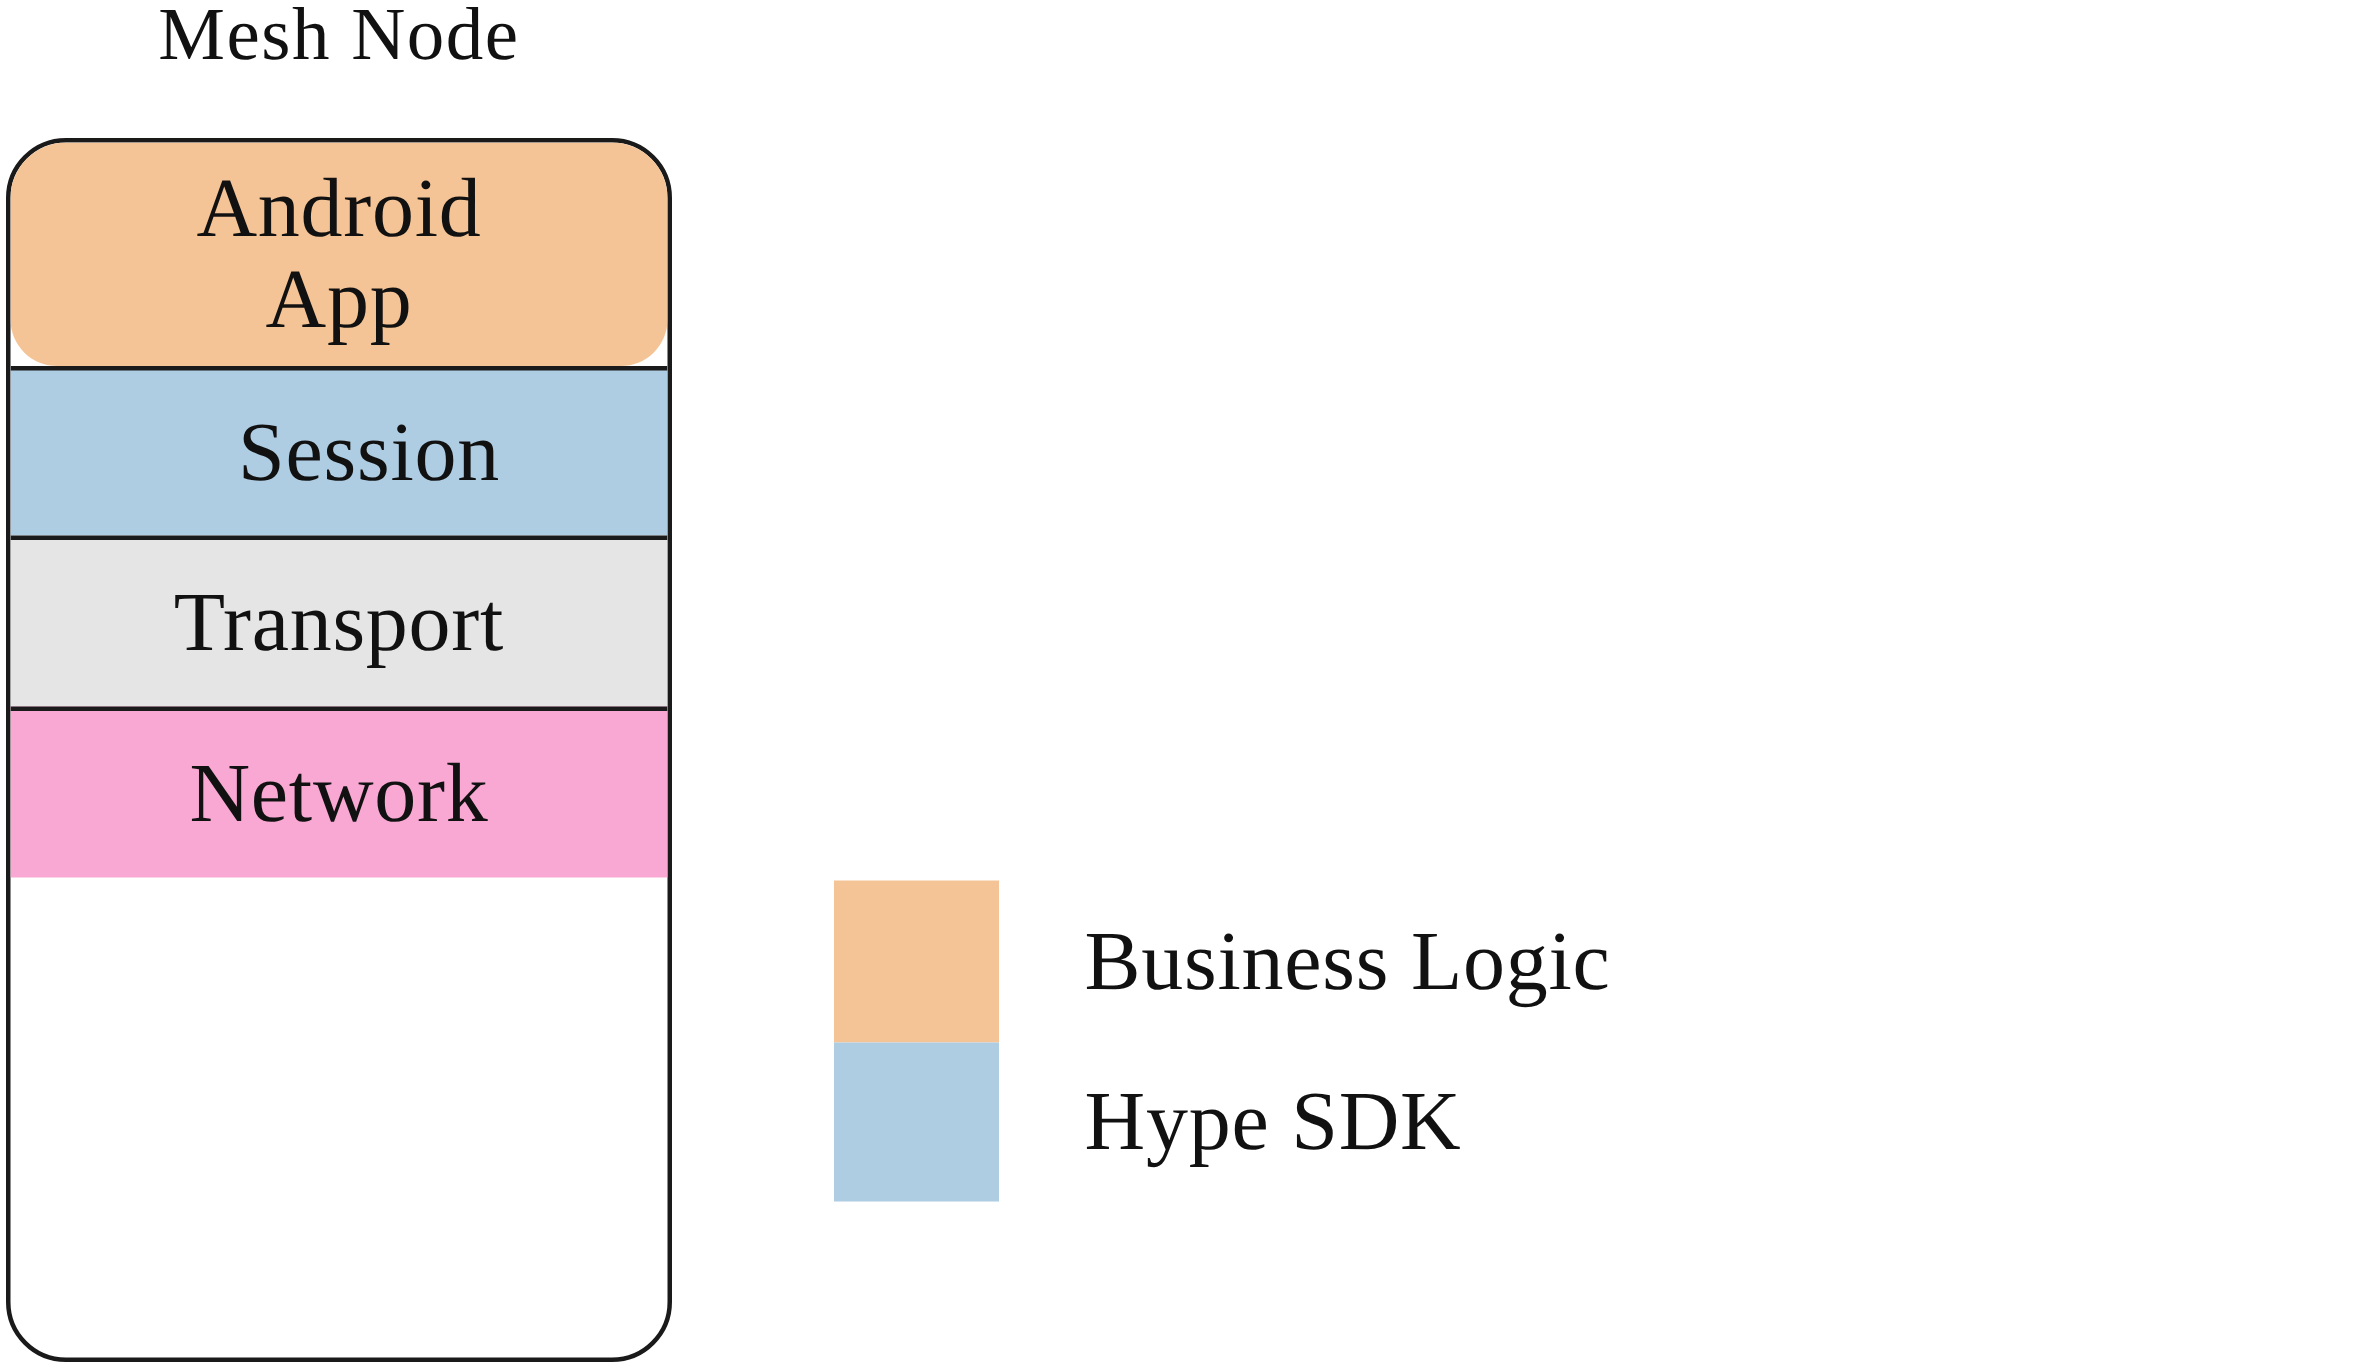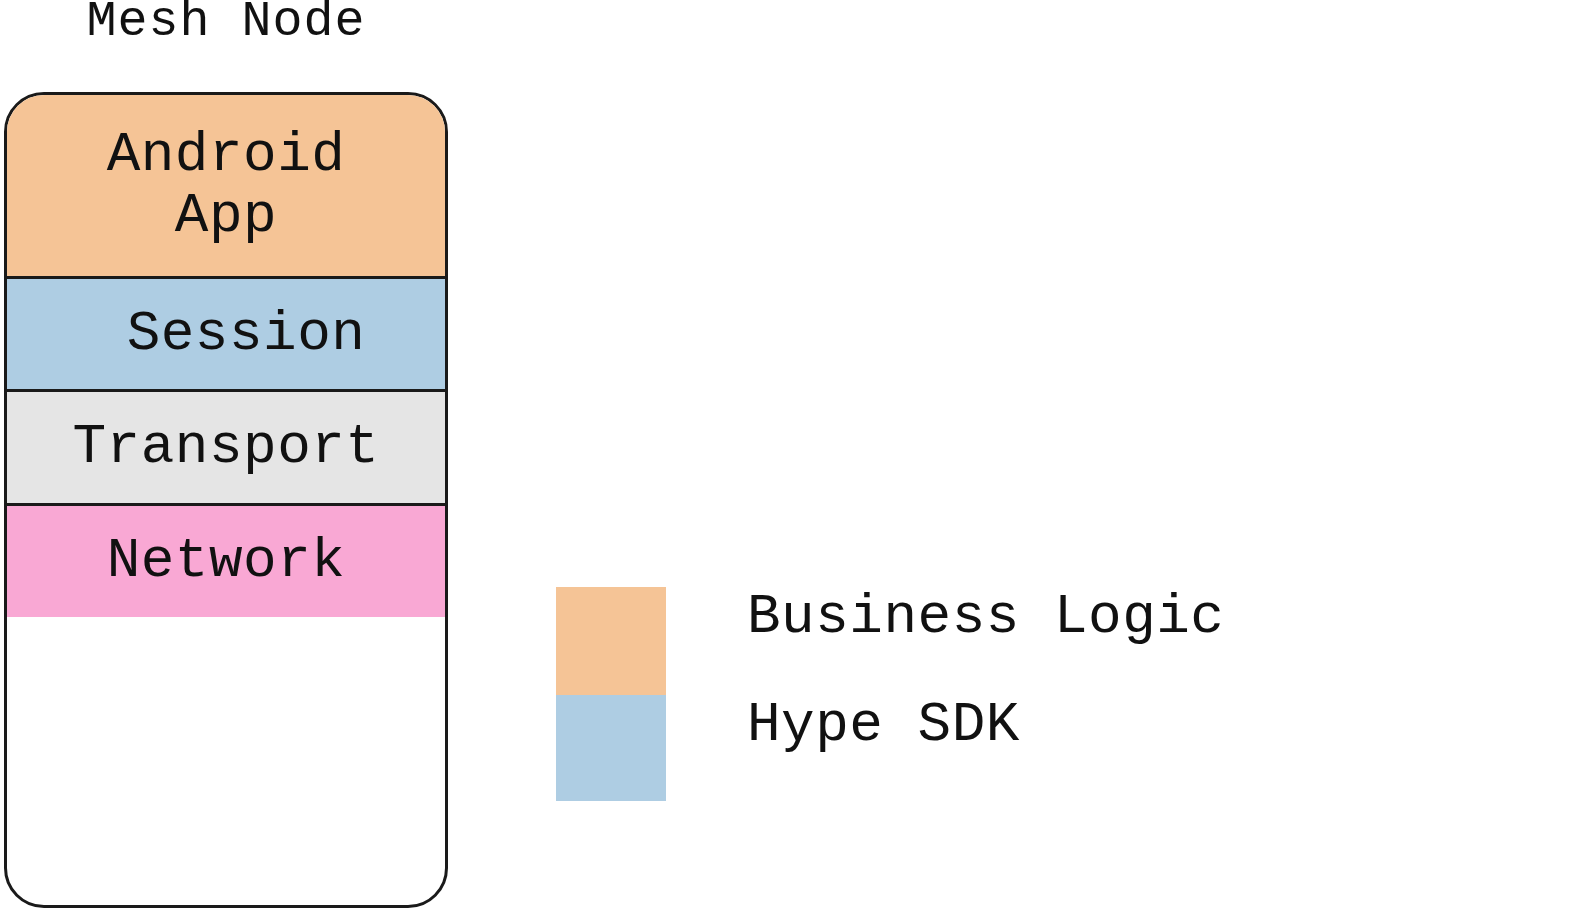--- a/index.html
+++ b/index.html
@@ -5,21 +5,21 @@
   html, body {
     margin: 0;
     padding: 0;
     background: #ffffff;
   }
   .canvas {
     position: relative;
     width: 1582px;
     height: 914px;
     background: #ffffff;
-    font-family: Liberation Mono, monospace;
+    font-family: Liberation Serif, serif;
     color: #111111;
     overflow: hidden;
   }
   .diagram-title {
     position: absolute;
     left: 0;
     top: -4px;
     width: 452px;
     text-align: center;
     font-size: 50px;
@@ -44,21 +44,21 @@
   .layer {
     box-sizing: border-box;
     display: flex;
     align-items: center;
     justify-content: center;
     flex: 0 0 auto;
   }
   .layer + .layer {
     border-top: 3px solid #1a1a1a;
   }
-  .layer-0 { height: 181px; }
+  .layer-0 { height: 149px; border-radius: 31px; }
   .layer-1 { height: 113px; }
   .layer-2 { height: 114px; }
   .layer-3 { height: 114px; }
   .layer-4 { height: 111px; }
   .layer-5 { height: 177px; }
   .layer-label {
     display: block;
     white-space: pre-line;
     text-align: center;
     font-size: 56px;
@@ -66,23 +66,22 @@
     letter-spacing: 0.5px;
     color: #111111;
   }
   .legend {
     position: absolute;
     left: 556px;
     top: 587px;
   }
   .legend-row {
     display: flex;
-    align-items: flex-start;
+    align-items: center;
     height: 108px;
-    gap: 24px;
   }
   .legend-row:last-child { height: 106px; }
   .legend-swatch {
     width: 110px;
     height: 100%;
     flex: 0 0 auto;
   }
   .legend-label {
     margin-left: 57px;
     font-size: 56px;

